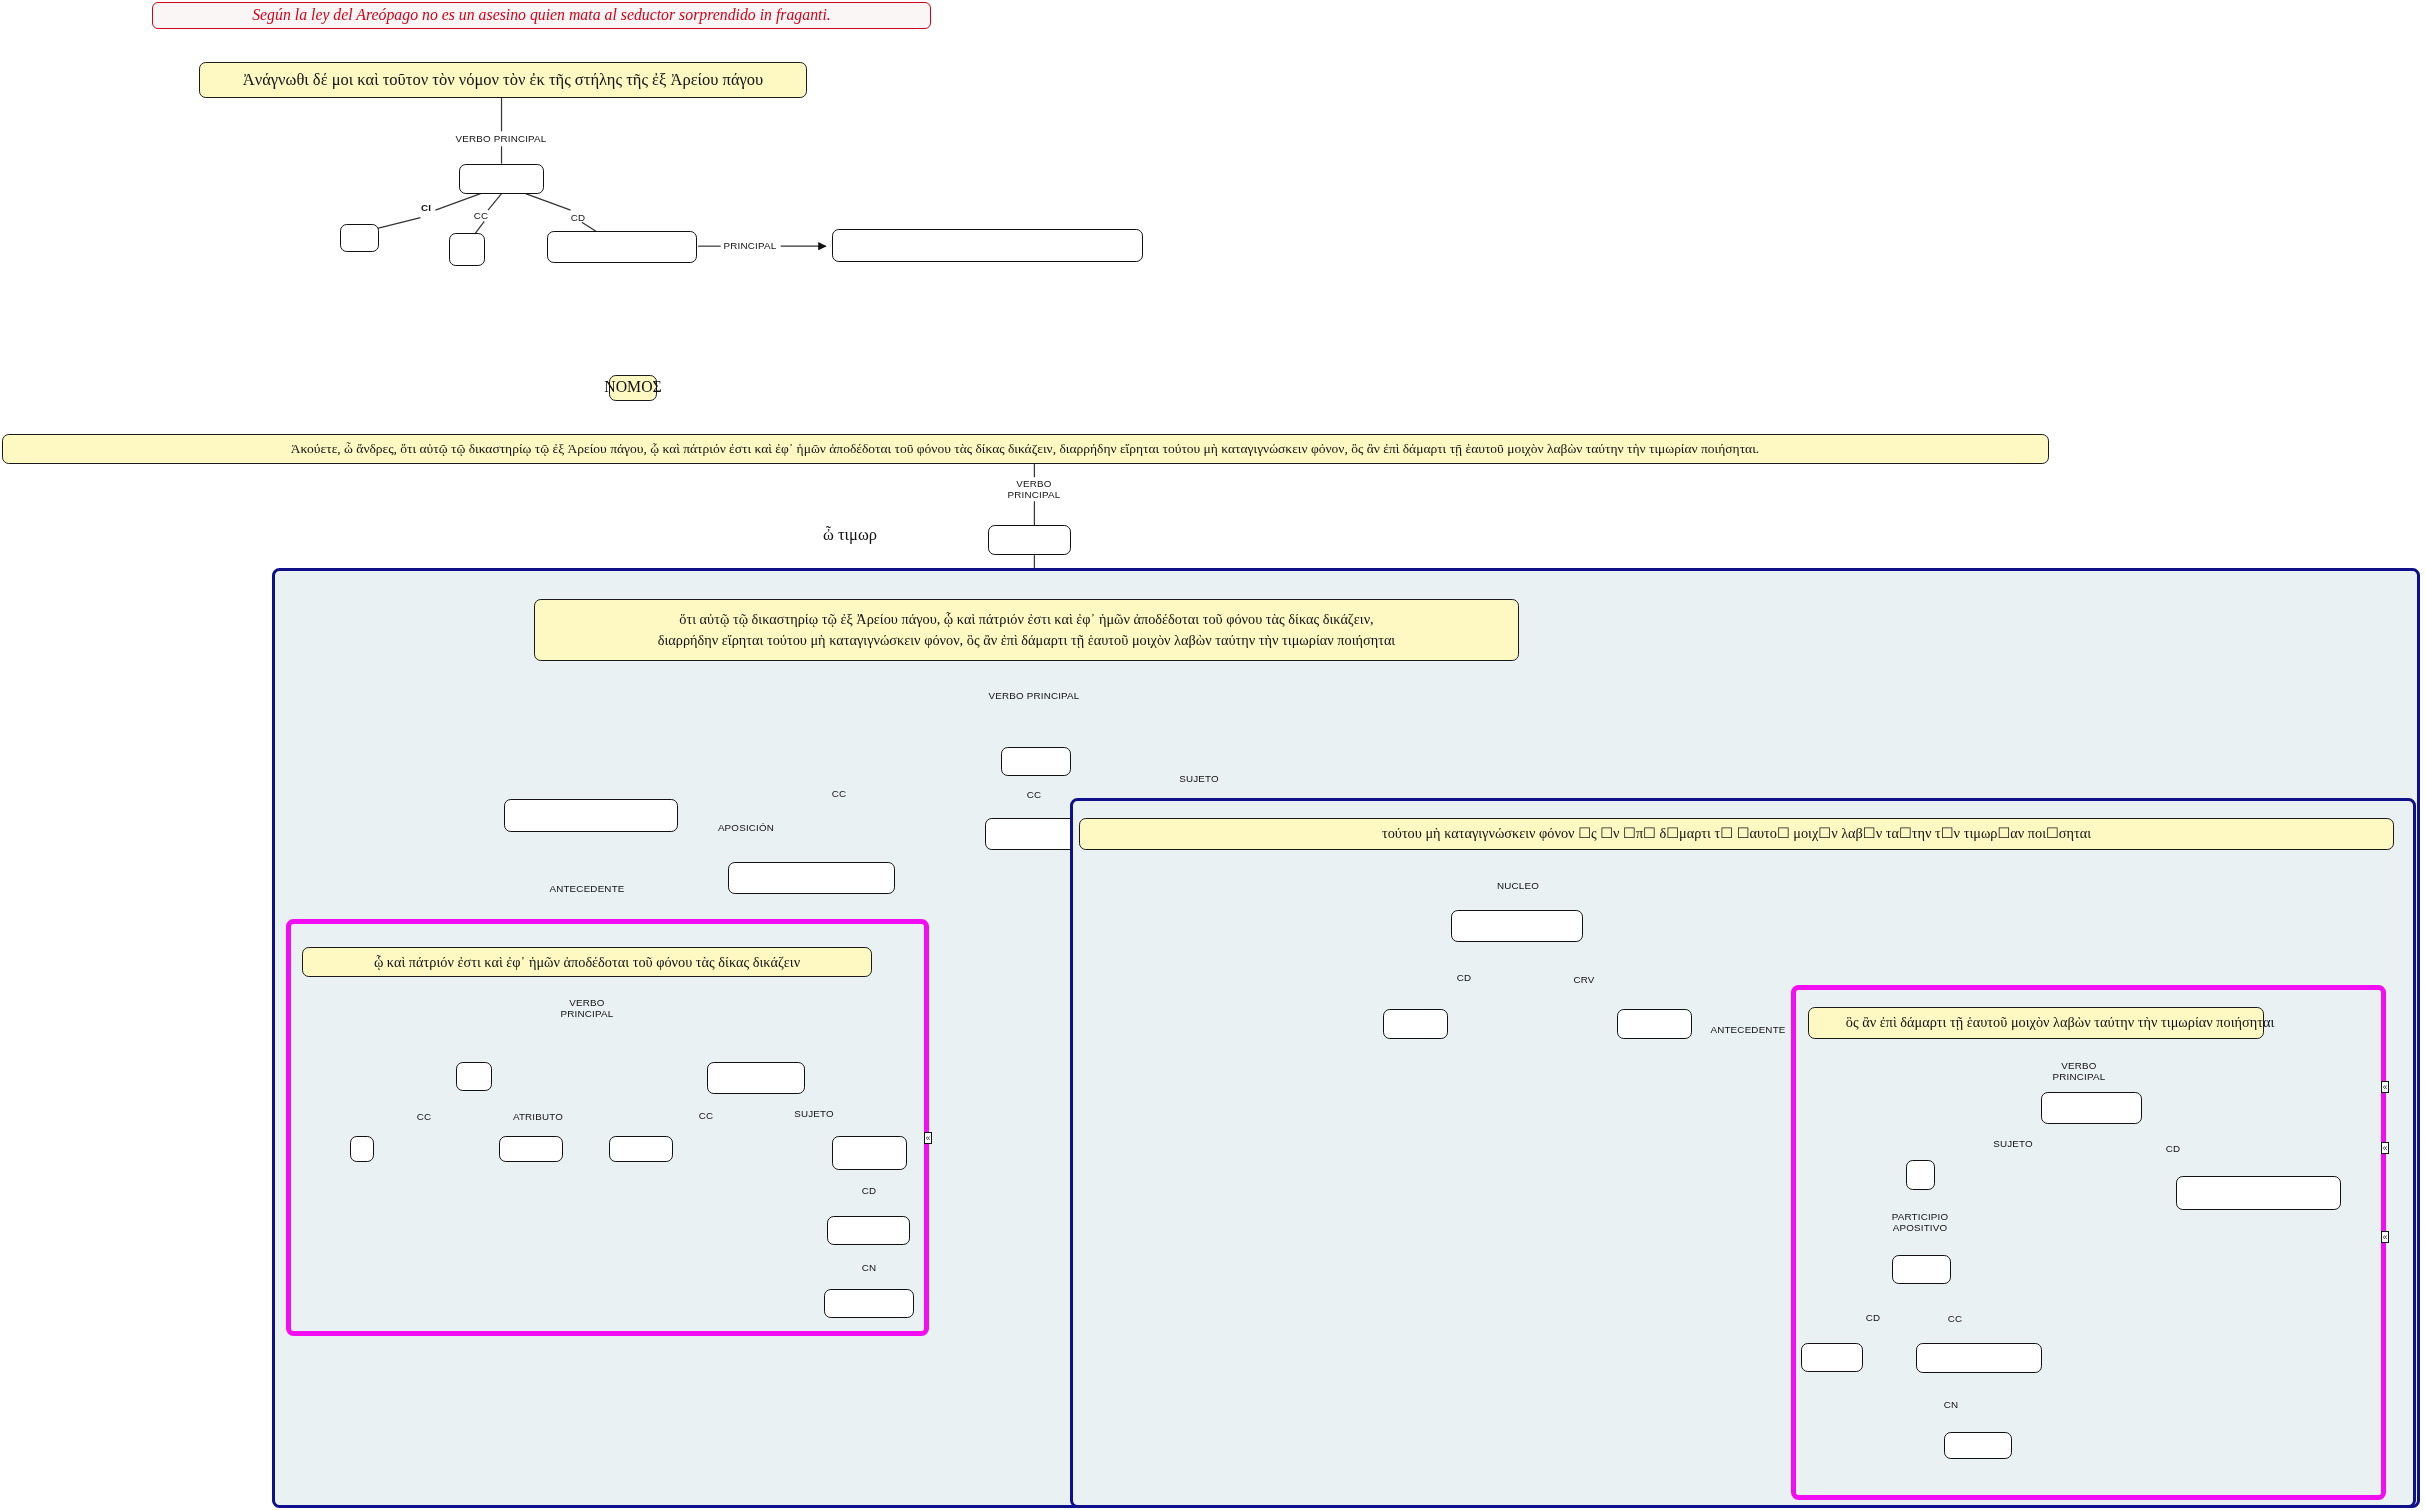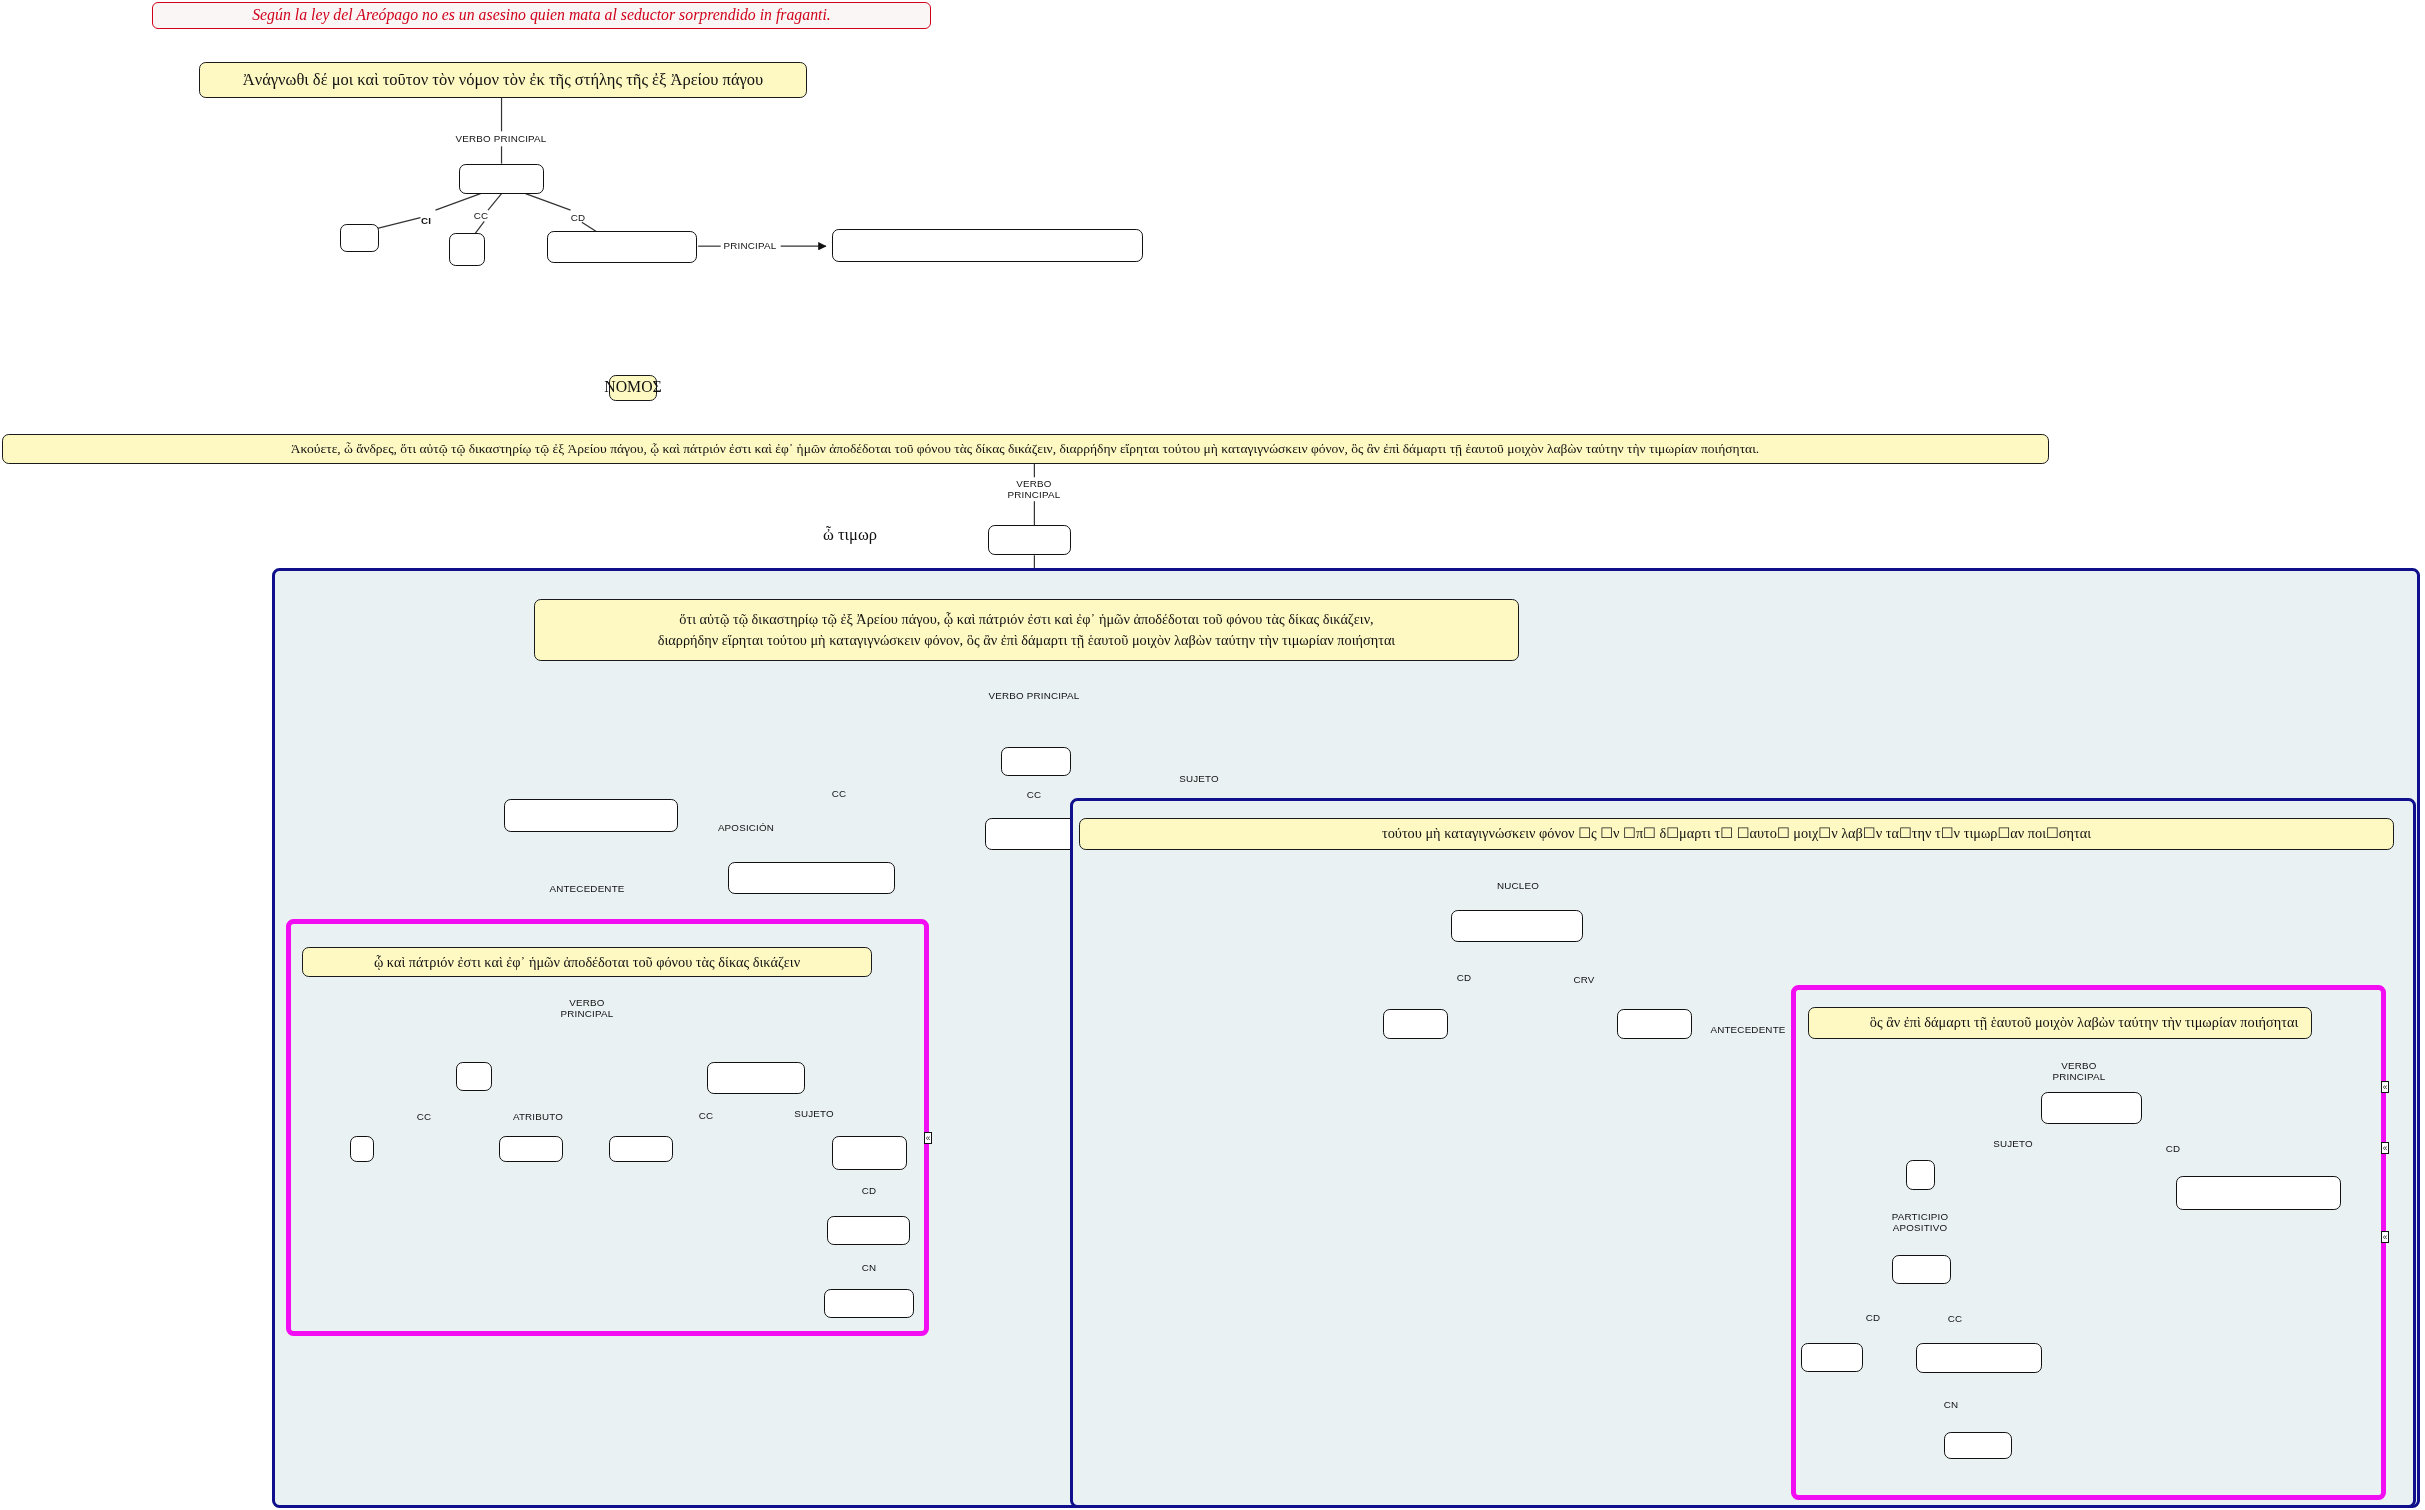--- a/index.html
+++ b/index.html
@@ -182,21 +182,21 @@
   </svg>
 
   <div class="tbox translation" style="left:152px;top:1.5px;width:779px;height:27px;font-size:15.8px;font-style:italic;">Según la ley del Areópago no es un asesino quien mata al seductor sorprendido in fraganti.</div>
 
   <div class="tbox" style="left:199px;top:62px;width:608px;height:36px;font-size:16.5px;">Ἀνάγνωθι  δέ μοι καὶ τοῦτον τὸν νόμον τὸν ἐκ τῆς στήλης τῆς ἐξ Ἀρείου πάγου</div>
 
   <div class="elabel" style="left:501px;top:139px;">VERBO PRINCIPAL</div>
 
   <div class="node" style="left:459px;top:164px;width:85px;height:30px;"></div>
 
-  <div class="elabel" style="left:426px;top:221px;font-weight:bold;">CI</div>
+  <div class="elabel" style="left:426px;top:208px;font-weight:bold;">CI</div>
   <div class="elabel" style="left:481px;top:216px;">CC</div>
   <div class="elabel" style="left:578px;top:218px;">CD</div>
 
   <div class="node" style="left:340px;top:224px;width:39px;height:28px;"></div>
   <div class="node" style="left:449px;top:233px;width:36px;height:33px;"></div>
   <div class="node" style="left:547px;top:231px;width:150px;height:31.5px;"></div>
 
   <div class="elabel" style="left:750px;top:246px;">PRINCIPAL</div>
 
   <div class="node" style="left:832px;top:229px;width:311px;height:33px;"></div>
@@ -279,21 +279,21 @@
   <div class="elabel" style="left:1464px;top:978px;">CD</div>
   <div class="elabel" style="left:1584px;top:980px;">CRV</div>
 
   <div class="node" style="left:1383px;top:1009px;width:65px;height:30px;"></div>
   <div class="node" style="left:1617px;top:1009px;width:75px;height:30px;"></div>
 
   <div class="elabel" style="left:1748px;top:1030px;">ANTECEDENTE</div>
 
   <div class="frame magenta" style="left:1791px;top:985px;width:595px;height:515px;"></div>
 
-  <div class="tbox" style="left:1808px;top:1007px;width:504px;height:31.5px;font-size:14.3px;padding-left:48px;">ὃς ἂν ἐπὶ δάμαρτι τῇ ἑαυτοῦ μοιχὸν λαβὼν ταύτην τὴν τιμωρίαν ποιήσηται</div>
+  <div class="tbox" style="left:1808px;top:1007px;width:456px;height:31.5px;font-size:14.3px;padding-left:48px;">ὃς ἂν ἐπὶ δάμαρτι τῇ ἑαυτοῦ μοιχὸν λαβὼν ταύτην τὴν τιμωρίαν ποιήσηται</div>
 
   <div class="elabel" style="left:2079px;top:1071px;white-space:pre-line;">VERBO
 PRINCIPAL</div>
 
   <div class="node" style="left:2041px;top:1092px;width:101px;height:31.5px;"></div>
 
   <div class="elabel" style="left:2013px;top:1144px;">SUJETO</div>
   <div class="elabel" style="left:2173px;top:1149px;">CD</div>
 
   <div class="node" style="left:1906px;top:1160px;width:28.5px;height:30px;"></div>

